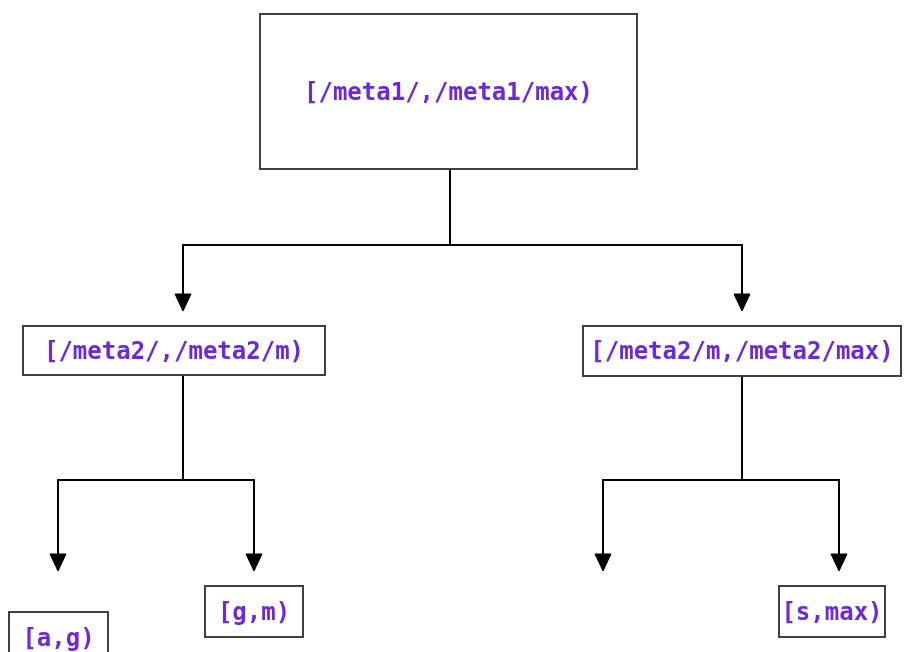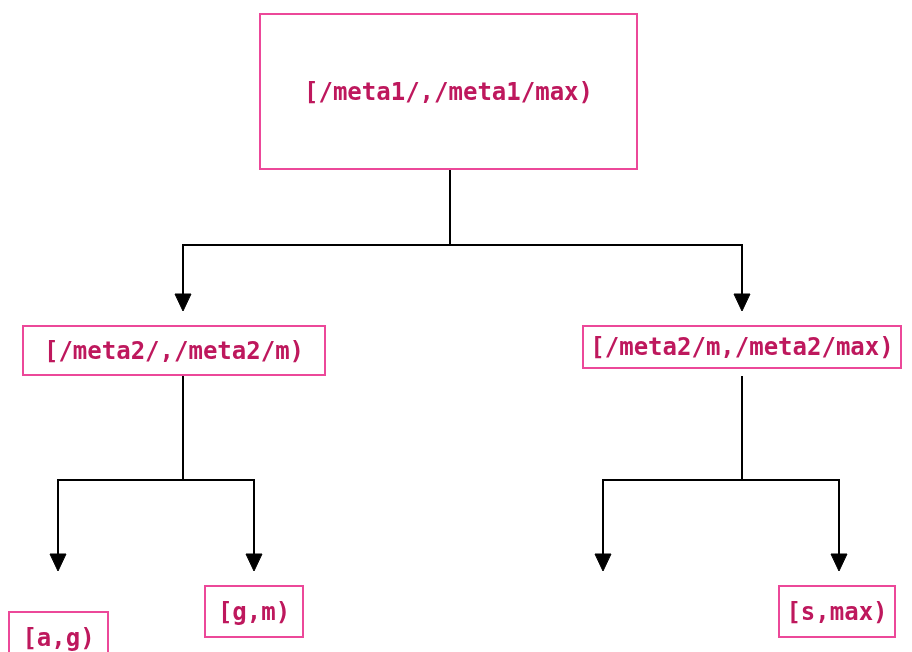--- a/index.html
+++ b/index.html
@@ -27,38 +27,38 @@
     stroke: #000000;
     stroke-width: 2;
   }
   .edges-layer polygon {
     fill: #000000;
     stroke: #000000;
   }
   .node {
     position: absolute;
     box-sizing: border-box;
-    border: 2px solid #ec4899;
+    border: 2px solid #404040;
     background: #ffffff;
-    color: #be185d;
+    color: #6d28d9;
     display: flex;
     align-items: center;
     justify-content: center;
     font-weight: bold;
     font-size: 24px;
     white-space: nowrap;
     line-height: 1;
   }
   .node-root  { left: 259px; top: 13px;  width: 379px; height: 157px; }
   .node-left  { left: 22px;  top: 325px; width: 304px; height: 51px; }
-  .node-right { left: 582px; top: 325px; width: 320px; height: 44px; }
+  .node-right { left: 582px; top: 325px; width: 320px; height: 52px; }
   .node-ag    { left: 8px;   top: 585px; width: 101px; height: 53px; margin-top: 26px; }
   .node-gm    { left: 204px; top: 585px; width: 100px; height: 53px; }
   .node-ms    { left: 553px; top: 585px; width: 100px; height: 53px; }
-  .node-smax  { left: 778px; top: 585px; width: 118px; height: 53px; }
+  .node-smax  { left: 778px; top: 585px; width: 108px; height: 53px; }
 </style>
 </head>
 <body>
 
 <div class="canvas">
 
   <svg class="edges-layer" viewBox="0 0 912 652" xmlns="http://www.w3.org/2000/svg">
 
     <path d="M450 170 L450 245 L183 245 L183 295"></path>
     <polygon points="183,311 175,294 191,294"></polygon>

